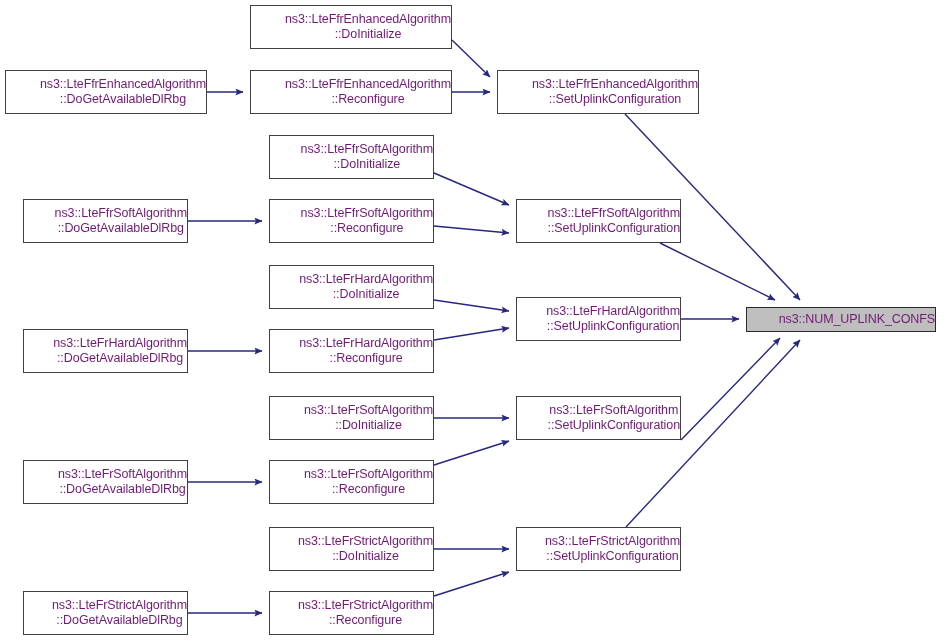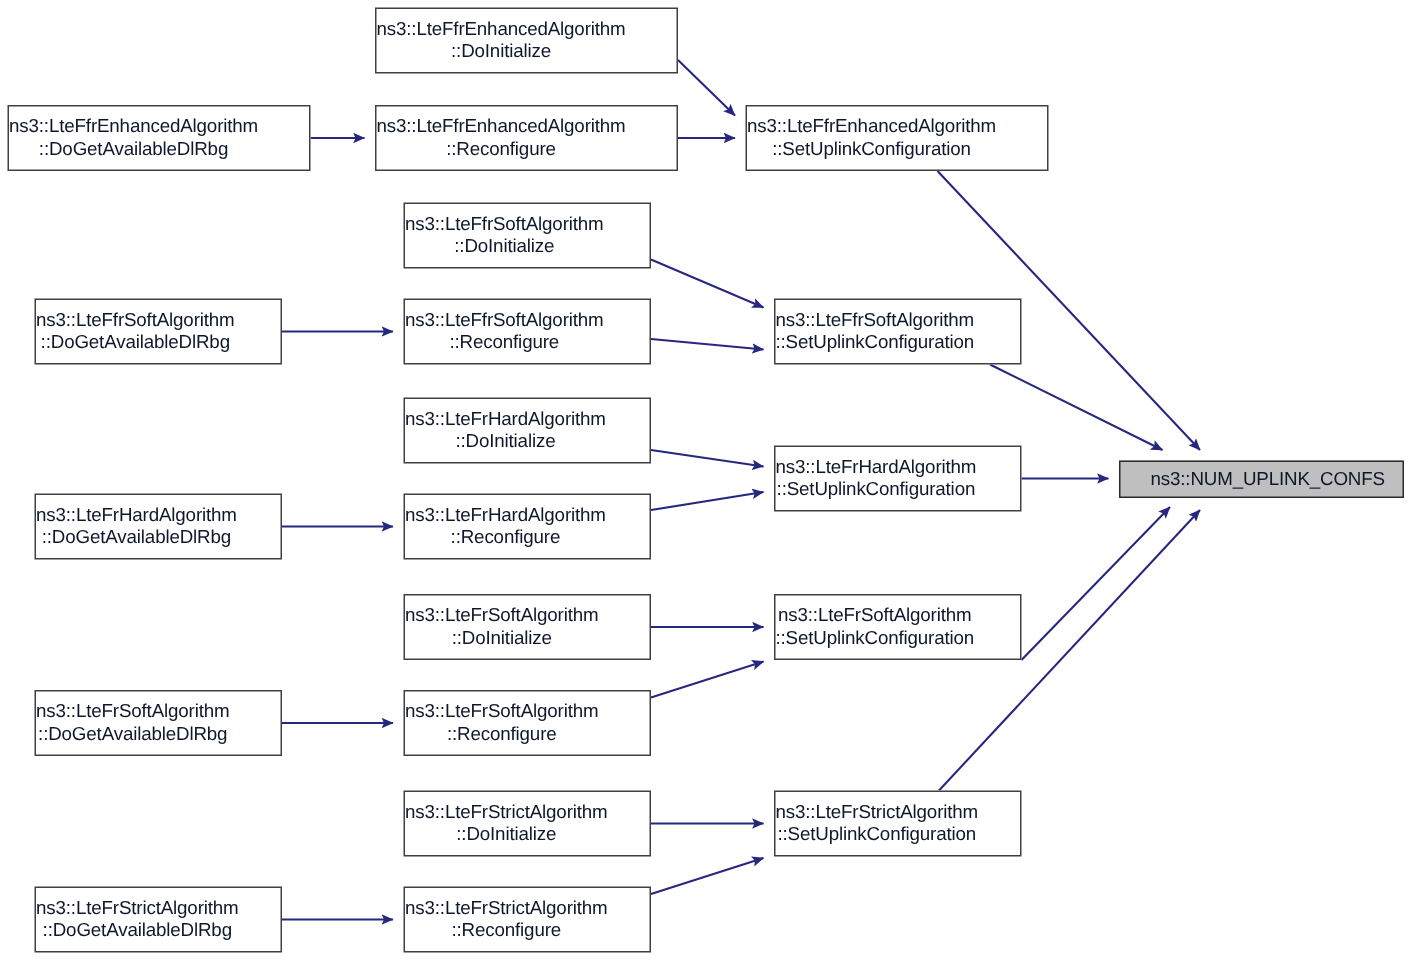--- a/index.html
+++ b/index.html
@@ -21,24 +21,24 @@
     top: 0;
     width: 943px;
     height: 640px;
     pointer-events: none;
   }
   .node {
     position: absolute;
     box-sizing: border-box;
     border: 1px solid #404040;
     background: #ffffff;
-    color: #0f172a;
+    color: #701a75;
     display: flex;
     align-items: center;
-    justify-content: flex-start;
+    justify-content: flex-end;
     text-align: center;
     font-size: 12.5px;
     line-height: 15px;
     letter-spacing: -0.1px;
     white-space: pre-line;
     z-index: 2;
   }
   .node.highlight {
     background: #bfbfbf;
     border: 1px solid #2a2a2a;

